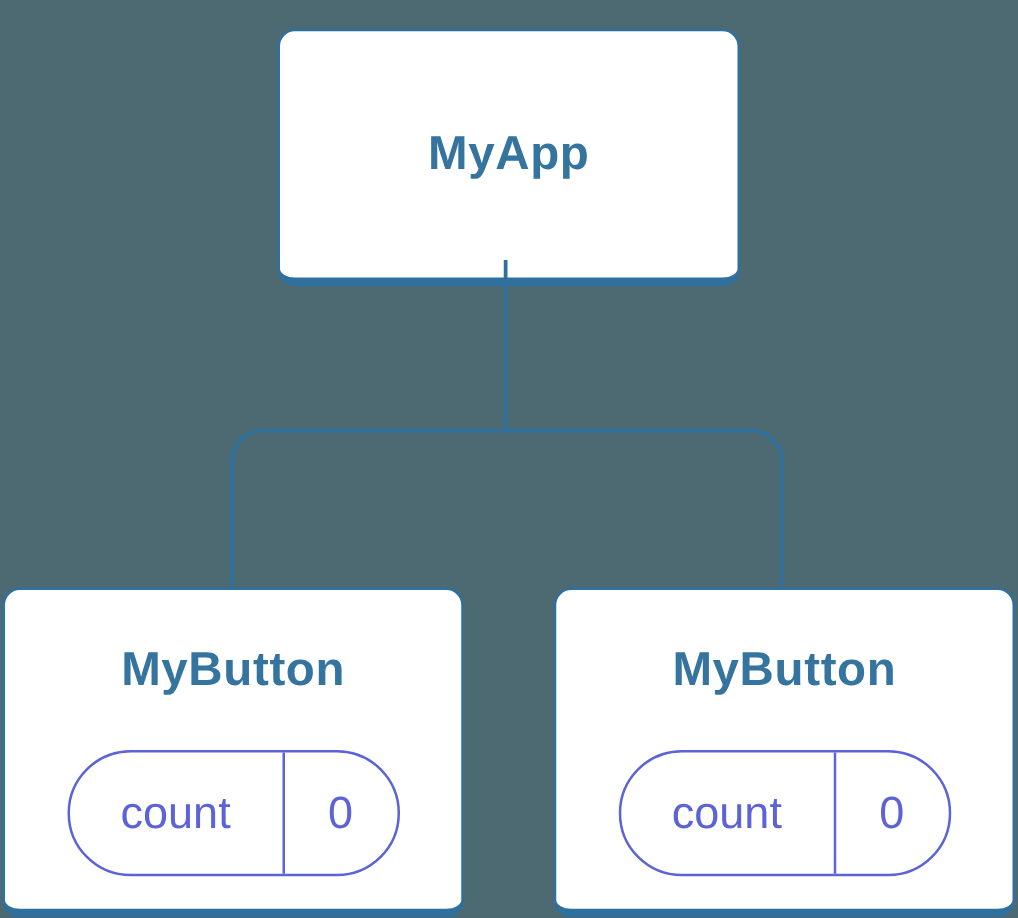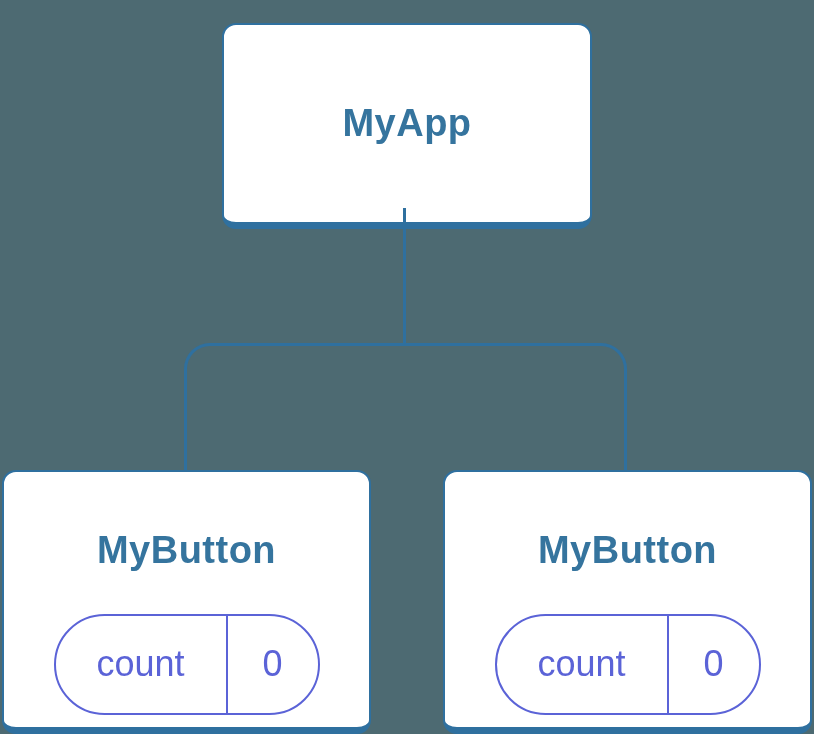--- a/index.html
+++ b/index.html
@@ -47,21 +47,21 @@
     justify-content: center;
     margin-top: 21px;
   }
 
   .node-child {
     top: 470px;
     width: 369px; height: 264px;
   }
   .node-child-left  { left: 2px; }
   .node-child-right { left: 443px; }
-  .node-child .node-label { margin-top: 56px; }
+  .node-child .node-label { margin-top: 42px; }
 
   
   .connector-stem {
     position: absolute;
     left: 403px; top: 208px;
     width: 3px; height: 135px;
     background: var(--connector);
   }
   .connector-bracket {
     position: absolute;

